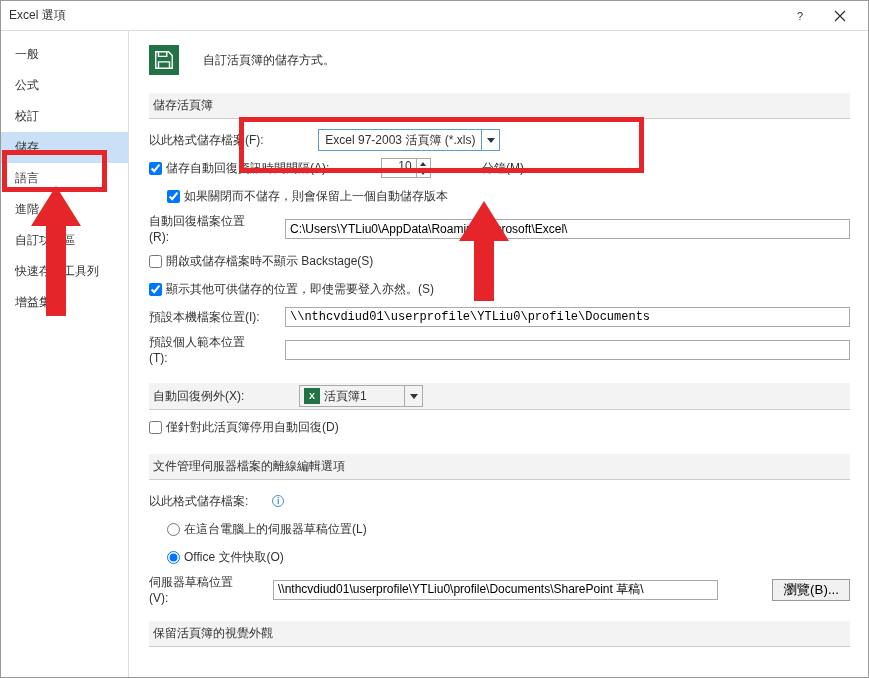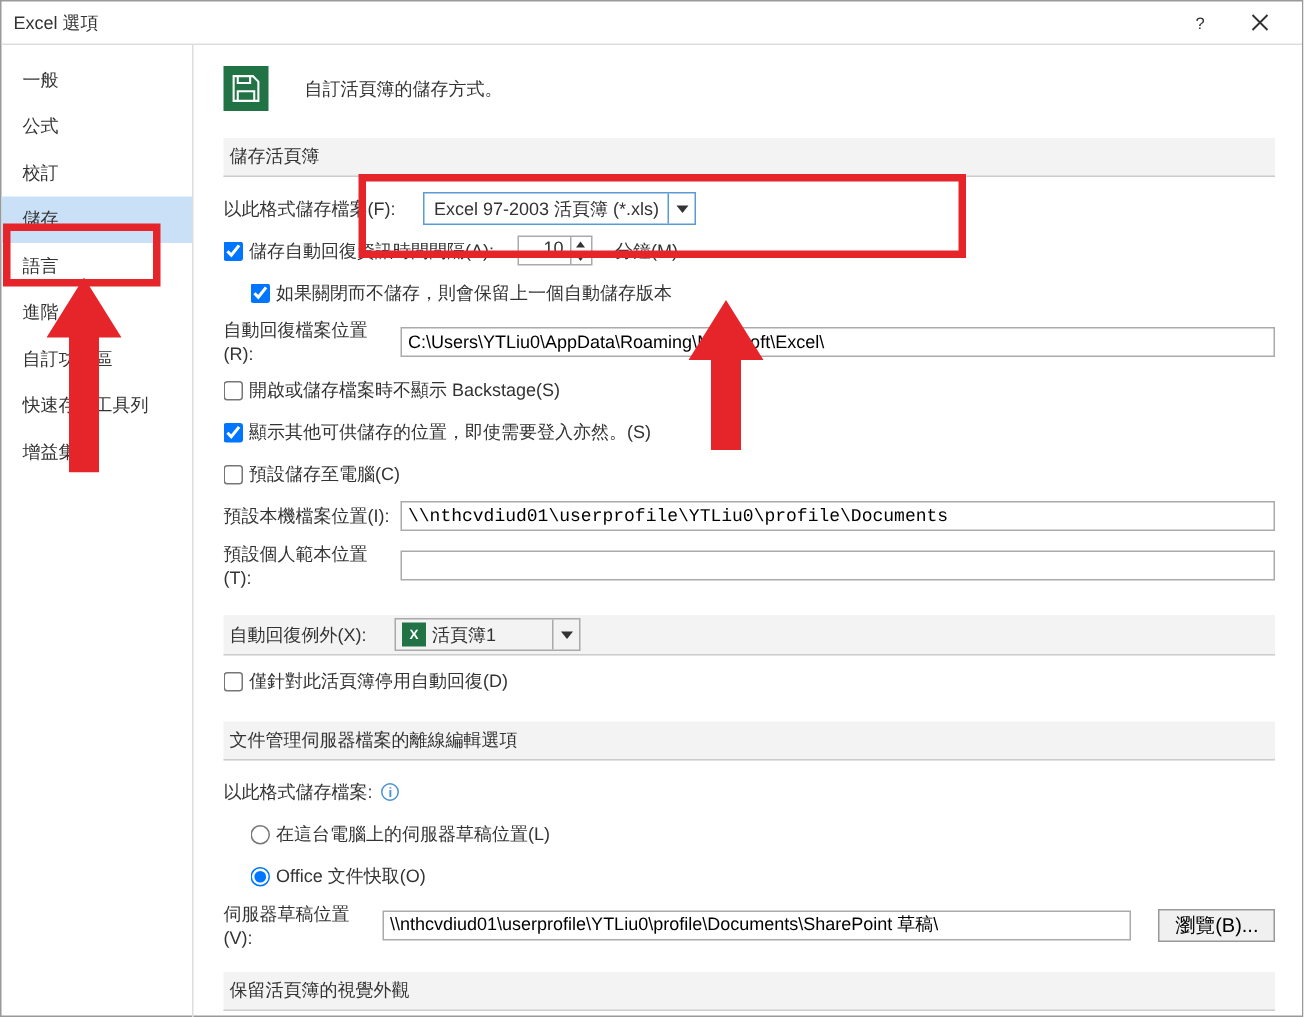--- a/index.html
+++ b/index.html
@@ -13,21 +13,21 @@
 .sidebar { width: 128px; border-right: 1px solid #ddd; padding: 8px 0; position: relative; }
 .sidebar-item { padding: 7px 14px; cursor: pointer; position: relative; }
 .sidebar-item.active { background: #c9e0f7; }
 .red-box { position: absolute; border: 5px solid #e6252b; pointer-events: none; z-index: 10; }
 .arrow-svg { position: absolute; z-index: 11; pointer-events: none; }
 .content { flex: 1; padding: 14px 18px 14px 20px; overflow: auto; }
 .header-row { display: flex; align-items: center; gap: 24px; margin-bottom: 18px; }
 .save-big-icon { width: 30px; height: 30px; background: #217346; display: flex; align-items: center; justify-content: center; }
 .save-big-icon svg { width: 22px; height: 22px; fill: #fff; }
 .section-header { font-size: 12px; color: #333; padding: 4px 0; border-bottom: 1px solid #ccc; margin-bottom: 10px; background: #f3f3f3; padding-left: 4px; }
-.row { display: flex; align-items: center; gap: 6px; margin-bottom: 6px; min-height: 22px; }
+.row { display: flex; align-items: center; gap: 24px; margin-bottom: 6px; min-height: 22px; }
 .row-indent { margin-left: 18px; }
 input[type=text] { border: 1px solid #aaa; height: 20px; padding: 0 4px; font-size: 12px; font-family: inherit; }
 input[type=checkbox], input[type=radio] { margin-right: 4px; }
 .combo { display: inline-flex; align-items: center; border: 1px solid #5b9bd5; height: 22px; background: #fff; }
 .combo-text { padding: 0 6px; min-width: 130px; }
 .combo-arrow { width: 18px; height: 100%; border-left: 1px solid #5b9bd5; display: flex; align-items: center; justify-content: center; }
 .combo-arrow::after { content: ""; border-left: 4px solid transparent; border-right: 4px solid transparent; border-top: 5px solid #333; }
 .spinner { display: inline-flex; border: 1px solid #aaa; height: 20px; }
 .spinner-val { width: 34px; text-align: right; padding: 0 4px; }
 .spinner-btns { width: 14px; display: flex; flex-direction: column; border-left: 1px solid #aaa; }
@@ -132,26 +132,20 @@
             <input type="checkbox" style="">
             <span>開啟或儲存檔案時不顯示 Backstage(S)</span>
           </label>
       </div>
       <div class="row">
         <label>
             <input type="checkbox" checked="" style="">
             <span>顯示其他可供儲存的位置，即使需要登入亦然。(S)</span>
           </label>
       </div>
-      <div class="row">
-        <label>
-            <input type="checkbox" style="">
-            <span>預設儲存至電腦(C)</span>
-          </label>
-      </div>
 
       <div class="row">
         <span style="width:112px;">預設本機檔案位置(I):</span>
         <input type="text" style="flex: 1 1 0%; font-family: Liberation Mono, monospace;" value="\\nthcvdiud01\userprofile\YTLiu0\profile\Documents">
       </div>
       <div class="row">
         <span style="width:112px;">預設個人範本位置(T):</span>
         <input type="text" style="flex: 1 1 0%;" value="">
       </div>
 

